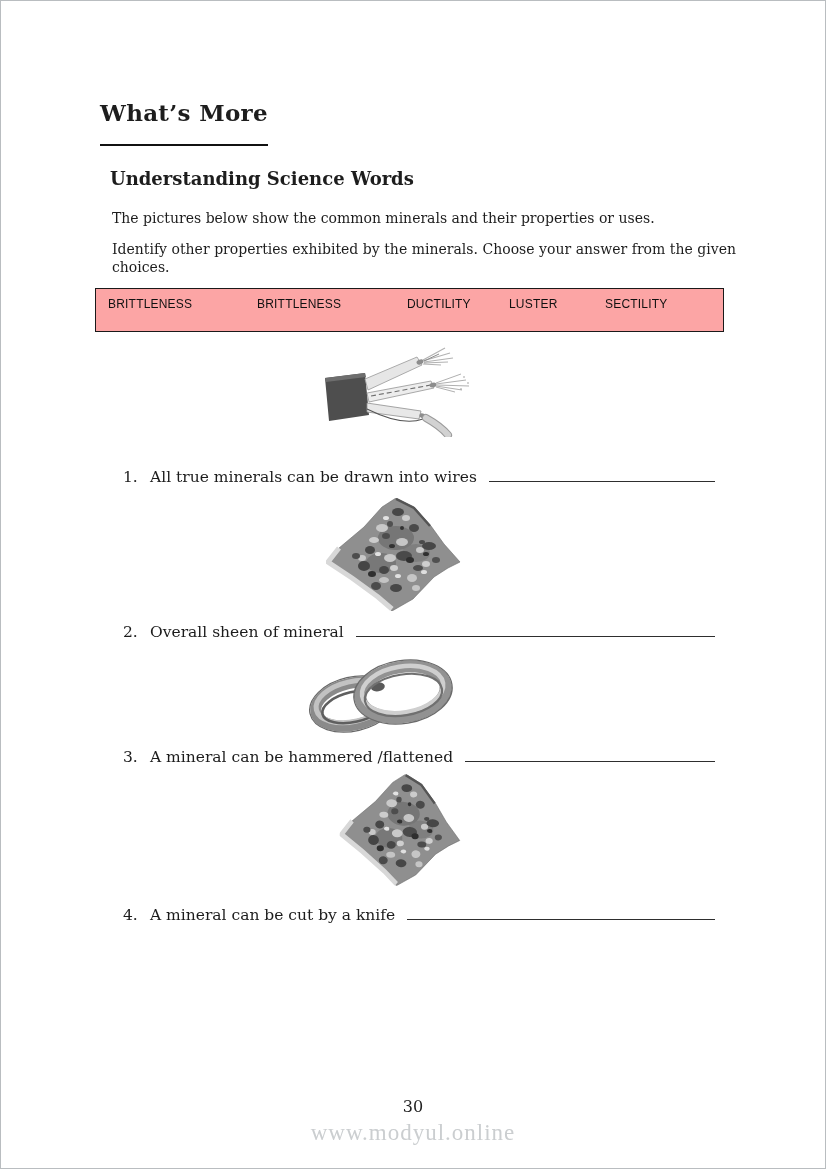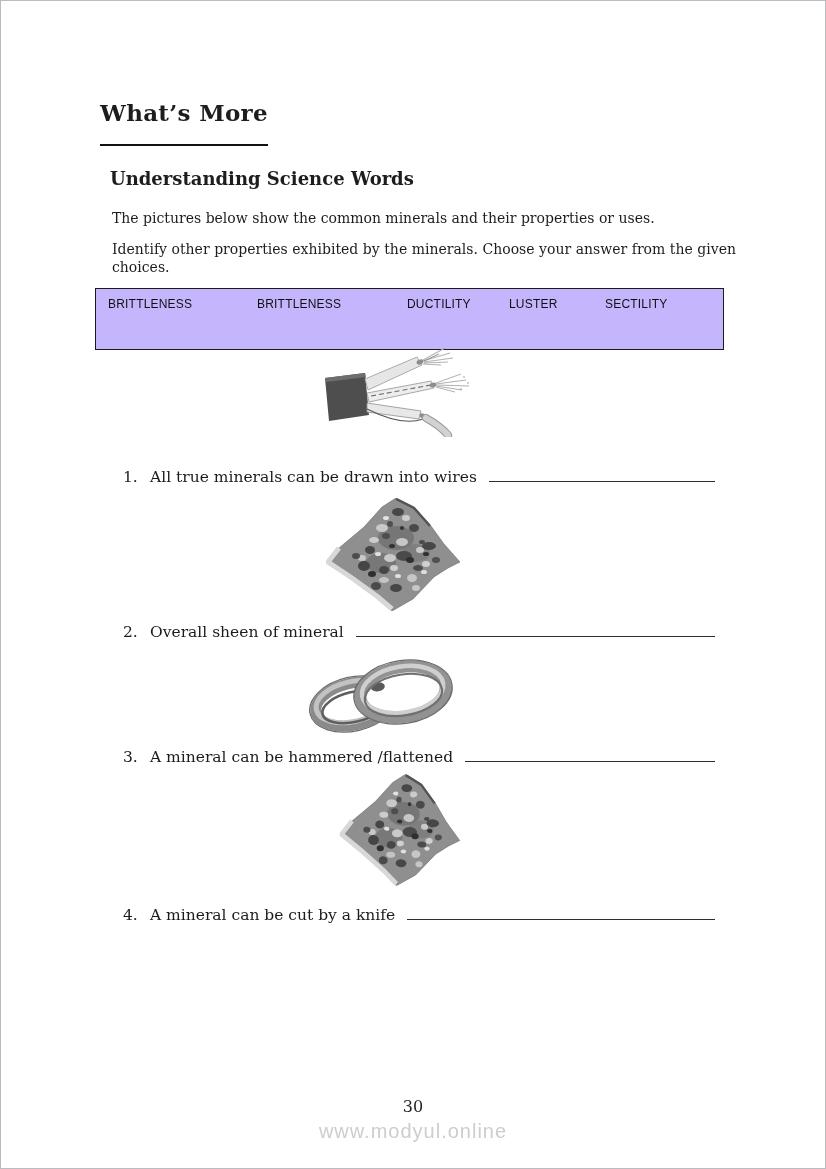--- a/index.html
+++ b/index.html
@@ -9,39 +9,39 @@
     font-family:"DejaVu Serif","Liberation Serif",serif;color:#1d1d1d;
     overflow:hidden;
   }
   .heading{position:absolute;left:99px;top:98px;margin:0;font-size:23px;font-weight:700;letter-spacing:.3px;}
   .heading span{border-bottom:2.2px solid #111;padding-bottom:18px;}
   .section-title{position:absolute;left:99px;top:157px;margin:10px;font-size:18px;font-weight:700;}
   .intro{position:absolute;left:99px;width:624px;margin:12px;font-size:14px;line-height:1.32;}
   .intro-1{top:196px;}
   .intro-2{top:227px;text-align:justify;}
   .word-bank{
-    position:absolute;left:94px;top:287px;width:629px;height:62px;
-    border:1.6px solid #1a1a1a;box-sizing:border-box;background:#c4b5fd;
+    position:absolute;left:94px;top:287px;width:629px;height:44px;
+    border:1.6px solid #1a1a1a;box-sizing:border-box;background:#fca5a5;
   }
   .word-bank .choice{
     position:absolute;top:8px;font-family:"Liberation Sans",sans-serif;
     font-size:12px;color:#111;letter-spacing:.2px;white-space:nowrap;
   }
   .question{
     position:absolute;left:122px;right:110px;display:flex;align-items:baseline;
     font-size:15.5px;color:#1c1c1c;
   }
   .q-num{width:27px;flex:none;}
   .q-text{white-space:nowrap;}
   .q-blank{flex:1;margin-left:12px;border-bottom:1.4px solid #2e2e2e;height:1.05em;min-width:40px;}
   .figure{position:absolute;}
   .footer-pagenum{position:absolute;left:0;top:1096px;width:100%;text-align:center;font-size:16px;color:#222;margin:0;}
   .footer-watermark{
     position:absolute;left:0;top:1119px;width:100%;text-align:center;margin:0;
-    font-family:Liberation Sans, sans-serif;font-size:20px;color:#cbced0;letter-spacing:1px;
+    font-family:Liberation Serif, serif;font-size:23px;color:#cbced0;letter-spacing:1px;
   }
 </style>
 </head>
 <body>
 
 <div class="page">
 
   <h1 class="heading"><span>What’s More</span></h1>
 
   <h2 class="section-title">Understanding Science Words</h2>

